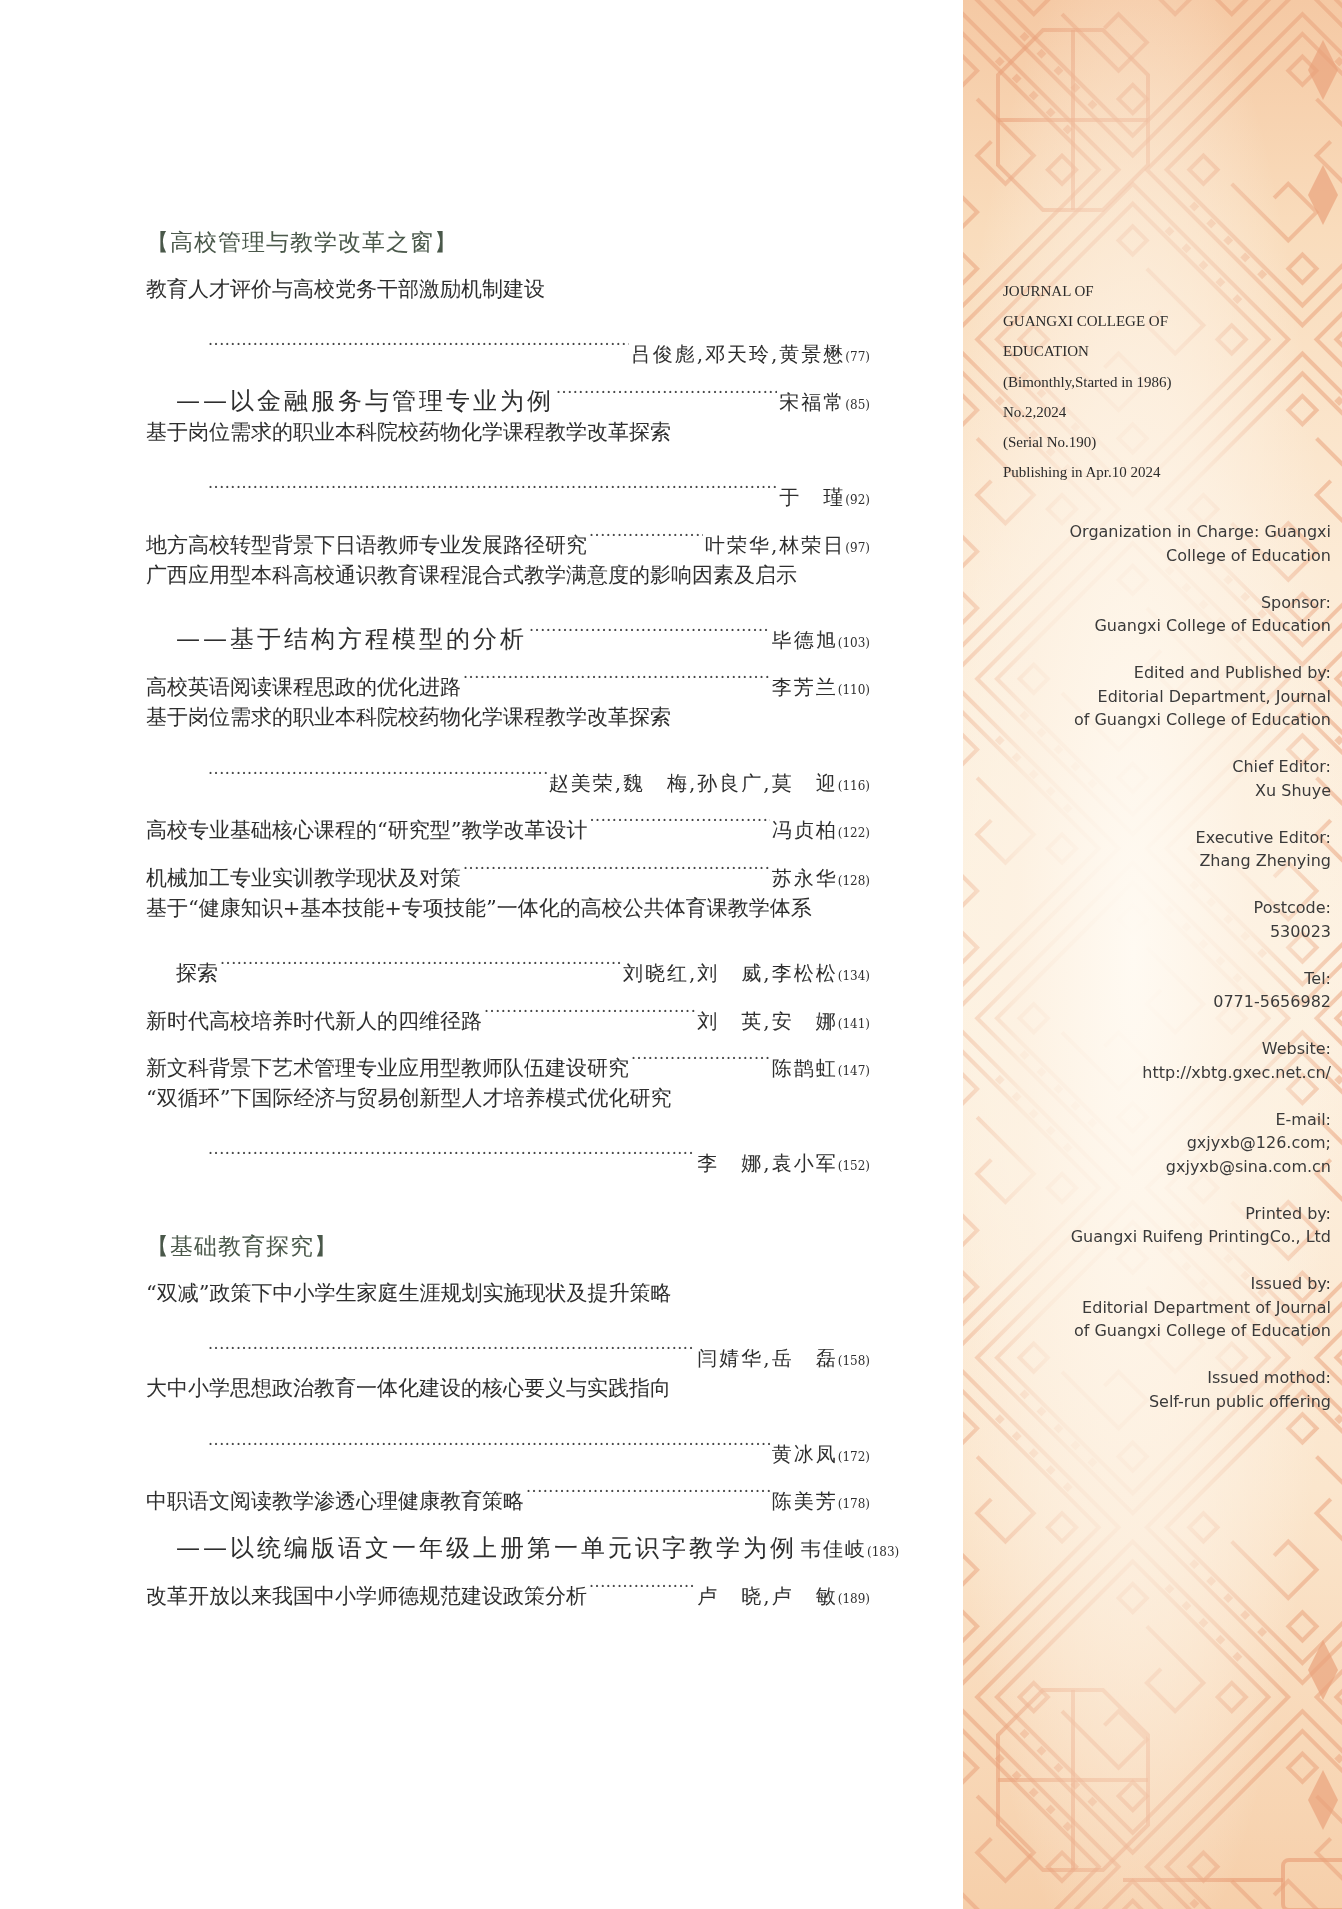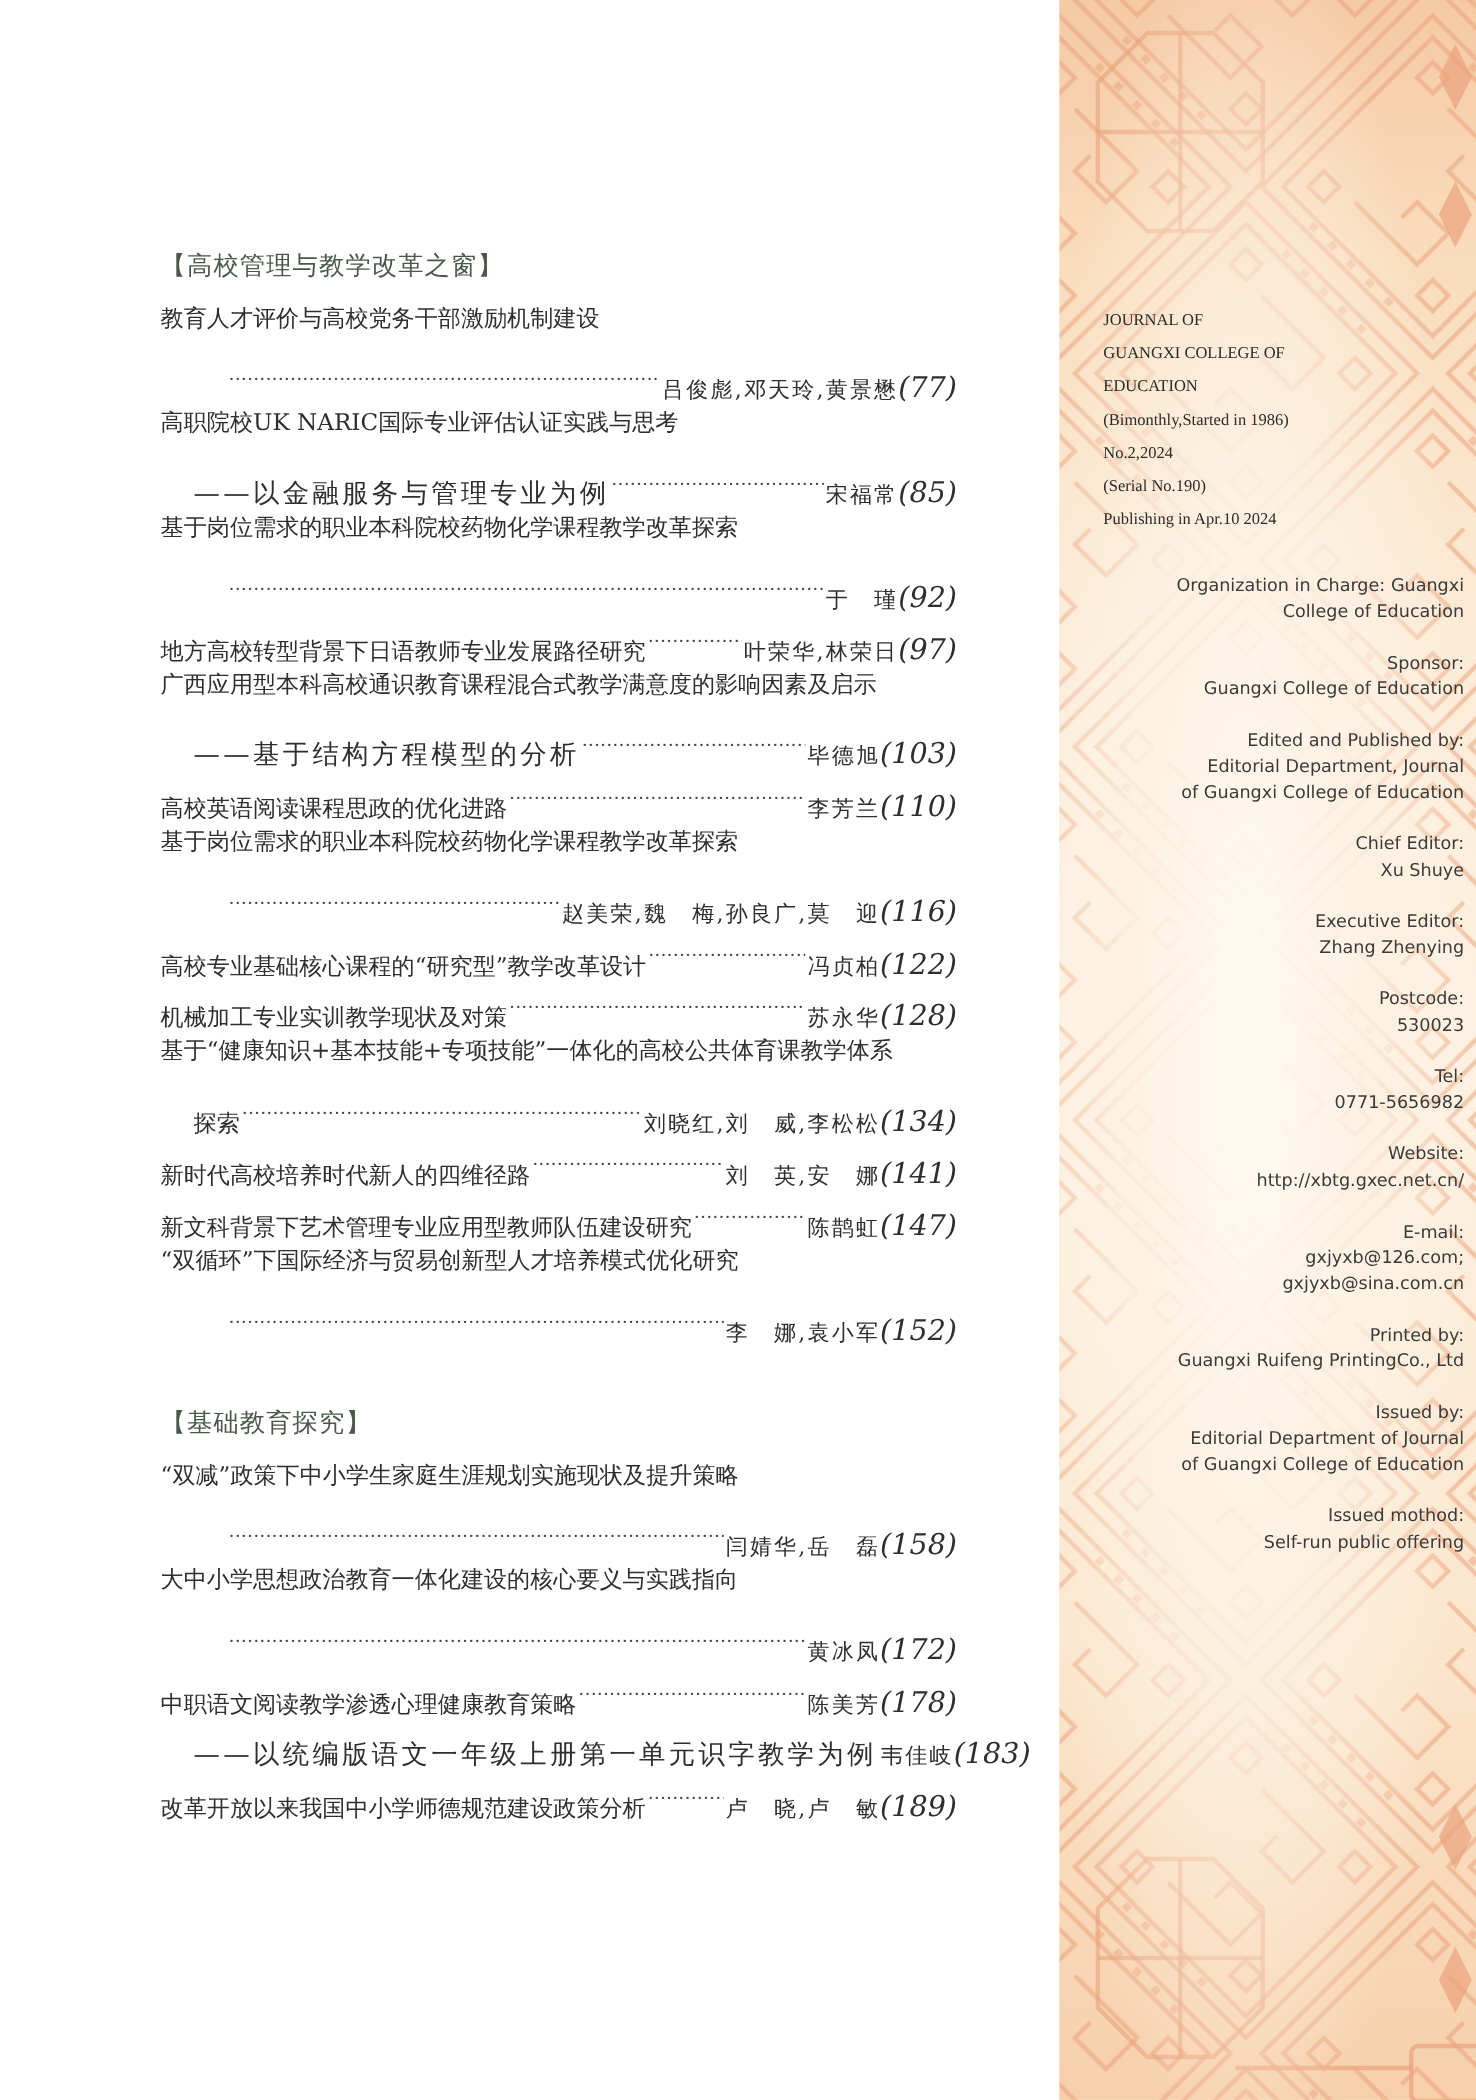--- a/index.html
+++ b/index.html
@@ -31,21 +31,21 @@
     flex: 1 1 auto; overflow: hidden; margin: 0 2px;
     color: #444; letter-spacing: 1px; font-size: 15px;
     position: relative; height: 47.6px;
   }
   .line .dots::before {
     content: "····································································································································";
     position: absolute; left: 0; bottom: 8px; line-height: 1;
     font-size: 16px; letter-spacing: 0.5px; white-space: nowrap;
   }
   .line .author { flex: 0 0 auto; letter-spacing: 2px; font-size: 20px; }
-  .line .page { flex: 0 0 auto; font-size: 26px; font-style: italic; }
+  .line .page { flex: 0 0 auto; font-size: 12px; }
   .line .subt { letter-spacing: 3px; font-size: 24px; }
 
   
   .panel {
     position: absolute; left: 963px; top: 0; width: 379px; height: 1909px;
     overflow: hidden;
     background:
       radial-gradient(ellipse 60% 28% at 45% 50%, #fffdf8 0%, #fdf3e2 55%, rgba(252,233,205,0) 100%),
       linear-gradient(180deg, #f5c9a4 0%, #f9dcbc 12%, #fcebd6 30%, #fdf1e2 50%, #fbe6cd 78%, #f6cfaa 100%);
   }
@@ -70,23 +70,20 @@
     <div class="section">
       <div class="section-title">【高校管理与教学改革之窗】</div>
       <div class="line">
         <span class="t">教育人才评价与高校党务干部激励机制建设</span>
       </div>
       <div class="line sub">
         <span class="indent" style="width: 60px;"></span>
         <span class="dots"></span>
         <span class="author">吕俊彪,邓天玲,黄景懋</span>
         <span class="page">(77)</span>
-      </div>
-      <div class="line">
-        <span class="t">高职院校UK NARIC国际专业评估认证实践与思考</span>
       </div>
       <div class="line sub">
         <span class="indent" style="width: 30px;"></span>
         <span class="t subt">——以金融服务与管理专业为例</span>
         <span class="dots"></span>
         <span class="author">宋福常</span>
         <span class="page">(85)</span>
       </div>
       <div class="line">
         <span class="t">基于岗位需求的职业本科院校药物化学课程教学改革探索</span>

